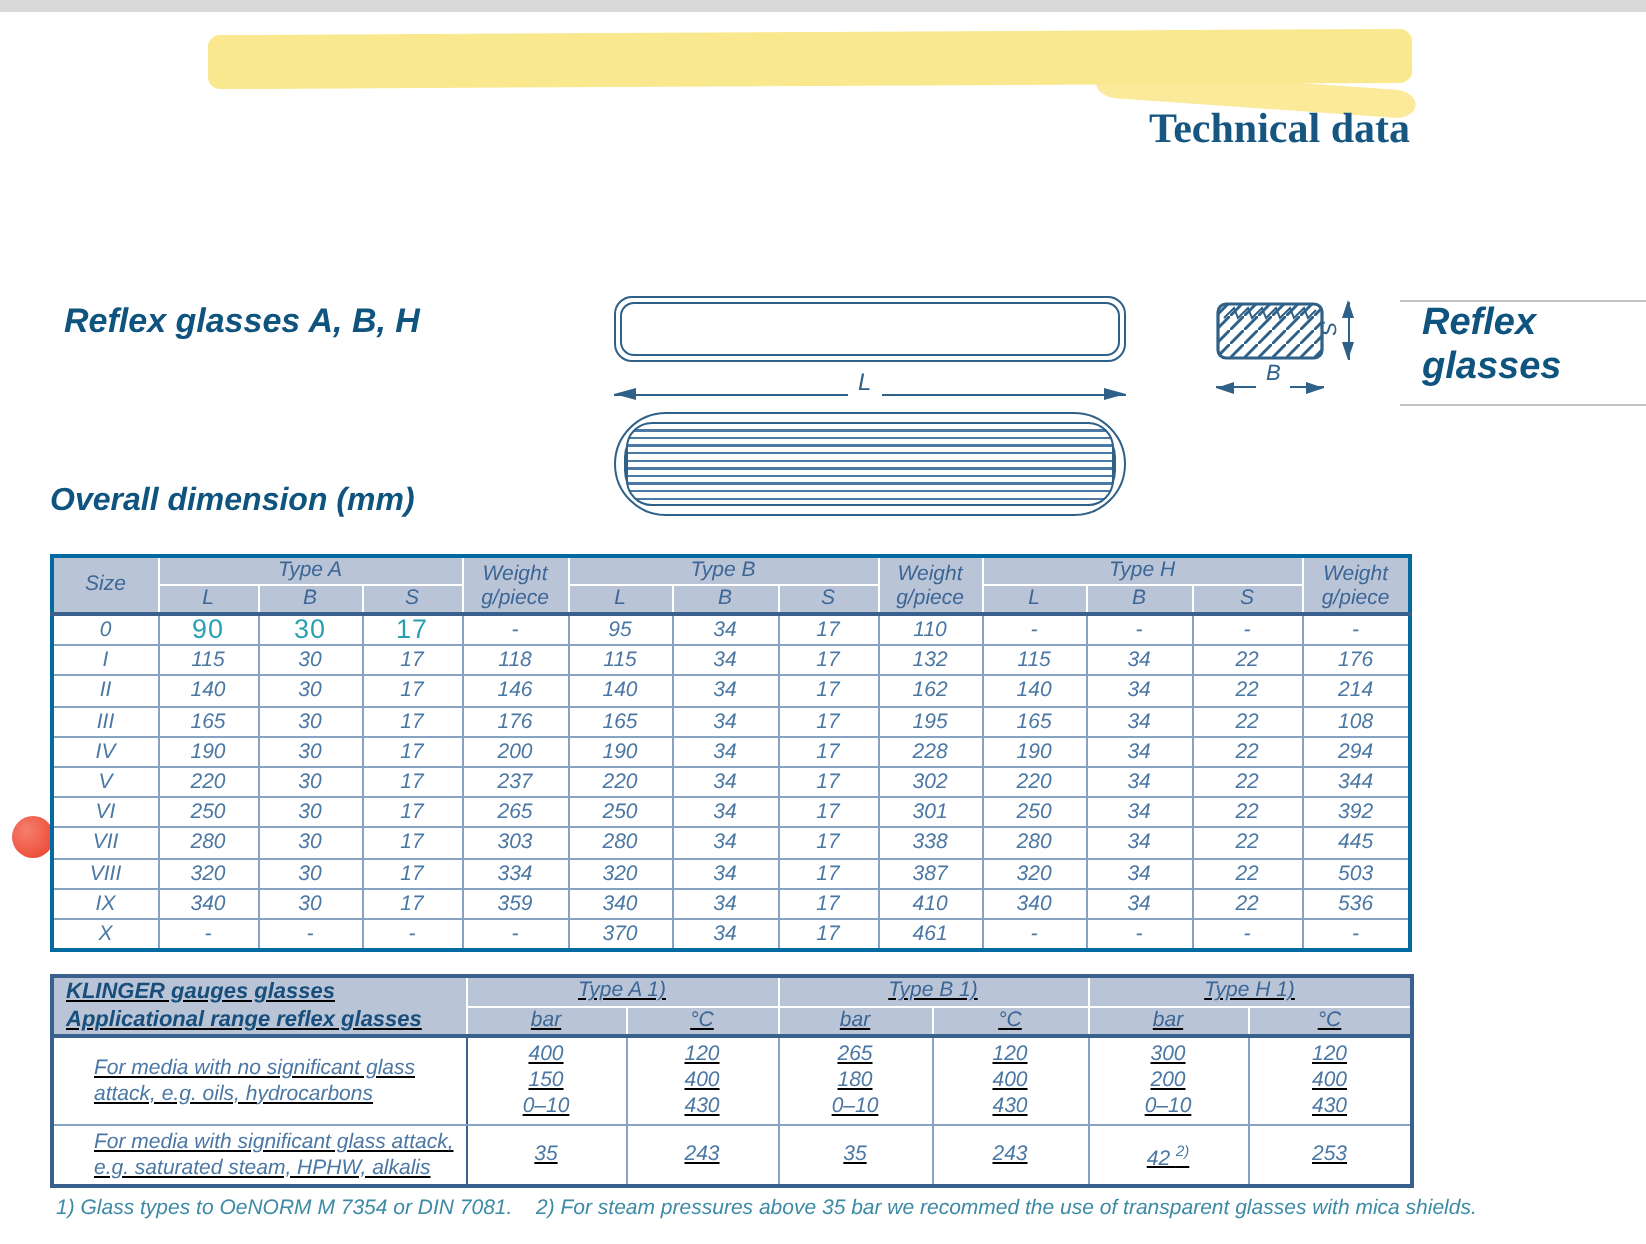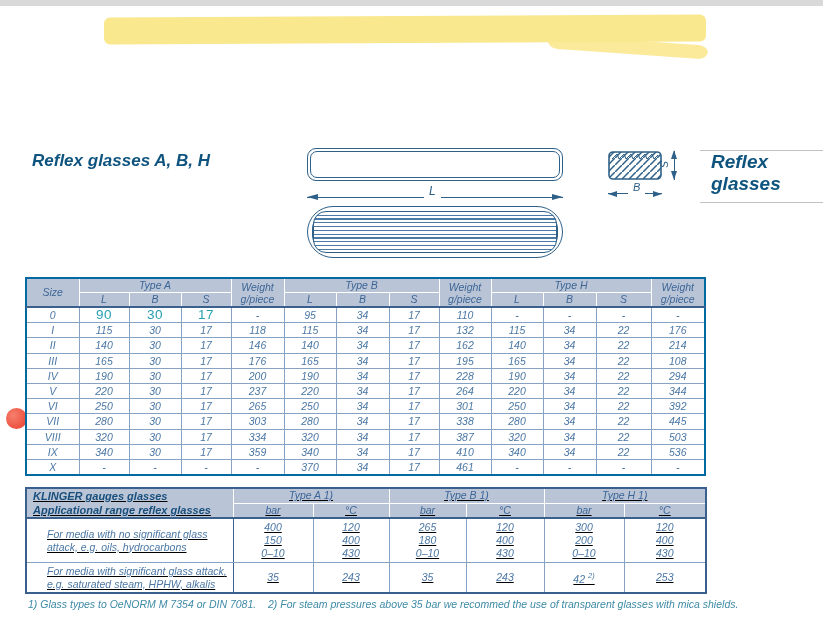--- a/index.html
+++ b/index.html
@@ -83,22 +83,24 @@
   .fn1{left:28px;} .fn2{left:268px;}
 </style>
 </head>
 <body>
 
 <div id="page">
   <div class="strip"></div>
 
   <div class="hl-band"></div>
   <div class="hl-tail"></div>
+  <h2 class="subtitle">Technical data</h2>
 
   <div class="lbl-types">Reflex glasses A, B, H</div>
+  <div class="lbl-overall">Overall dimension (mm)</div>
 
   <div class="sideview">
       <div class="inner"></div>
     </div>
   <div class="dimline dim-l"></div>
   <div class="arr arr-left" style="left:307px;top:194px;"></div>
   <div class="arr arr-right" style="left:552px;top:194px;"></div>
   <div class="dim-label" style="left:424px;top:184px;">L</div>
 
   <div class="obround">
@@ -259,21 +261,21 @@
         </tr>
         <tr>
           <td>V</td>
           <td class="grp">220</td>
           <td>30</td>
           <td>17</td>
           <td class="grp">237</td>
           <td class="grp">220</td>
           <td>34</td>
           <td>17</td>
-          <td class="grp">264</td>
+          <td class="grp">302</td>
           <td class="grp">220</td>
           <td>34</td>
           <td>22</td>
           <td class="grp">344</td>
         </tr>
         <tr>
           <td>VI</td>
           <td class="grp">250</td>
           <td>30</td>
           <td>17</td>

